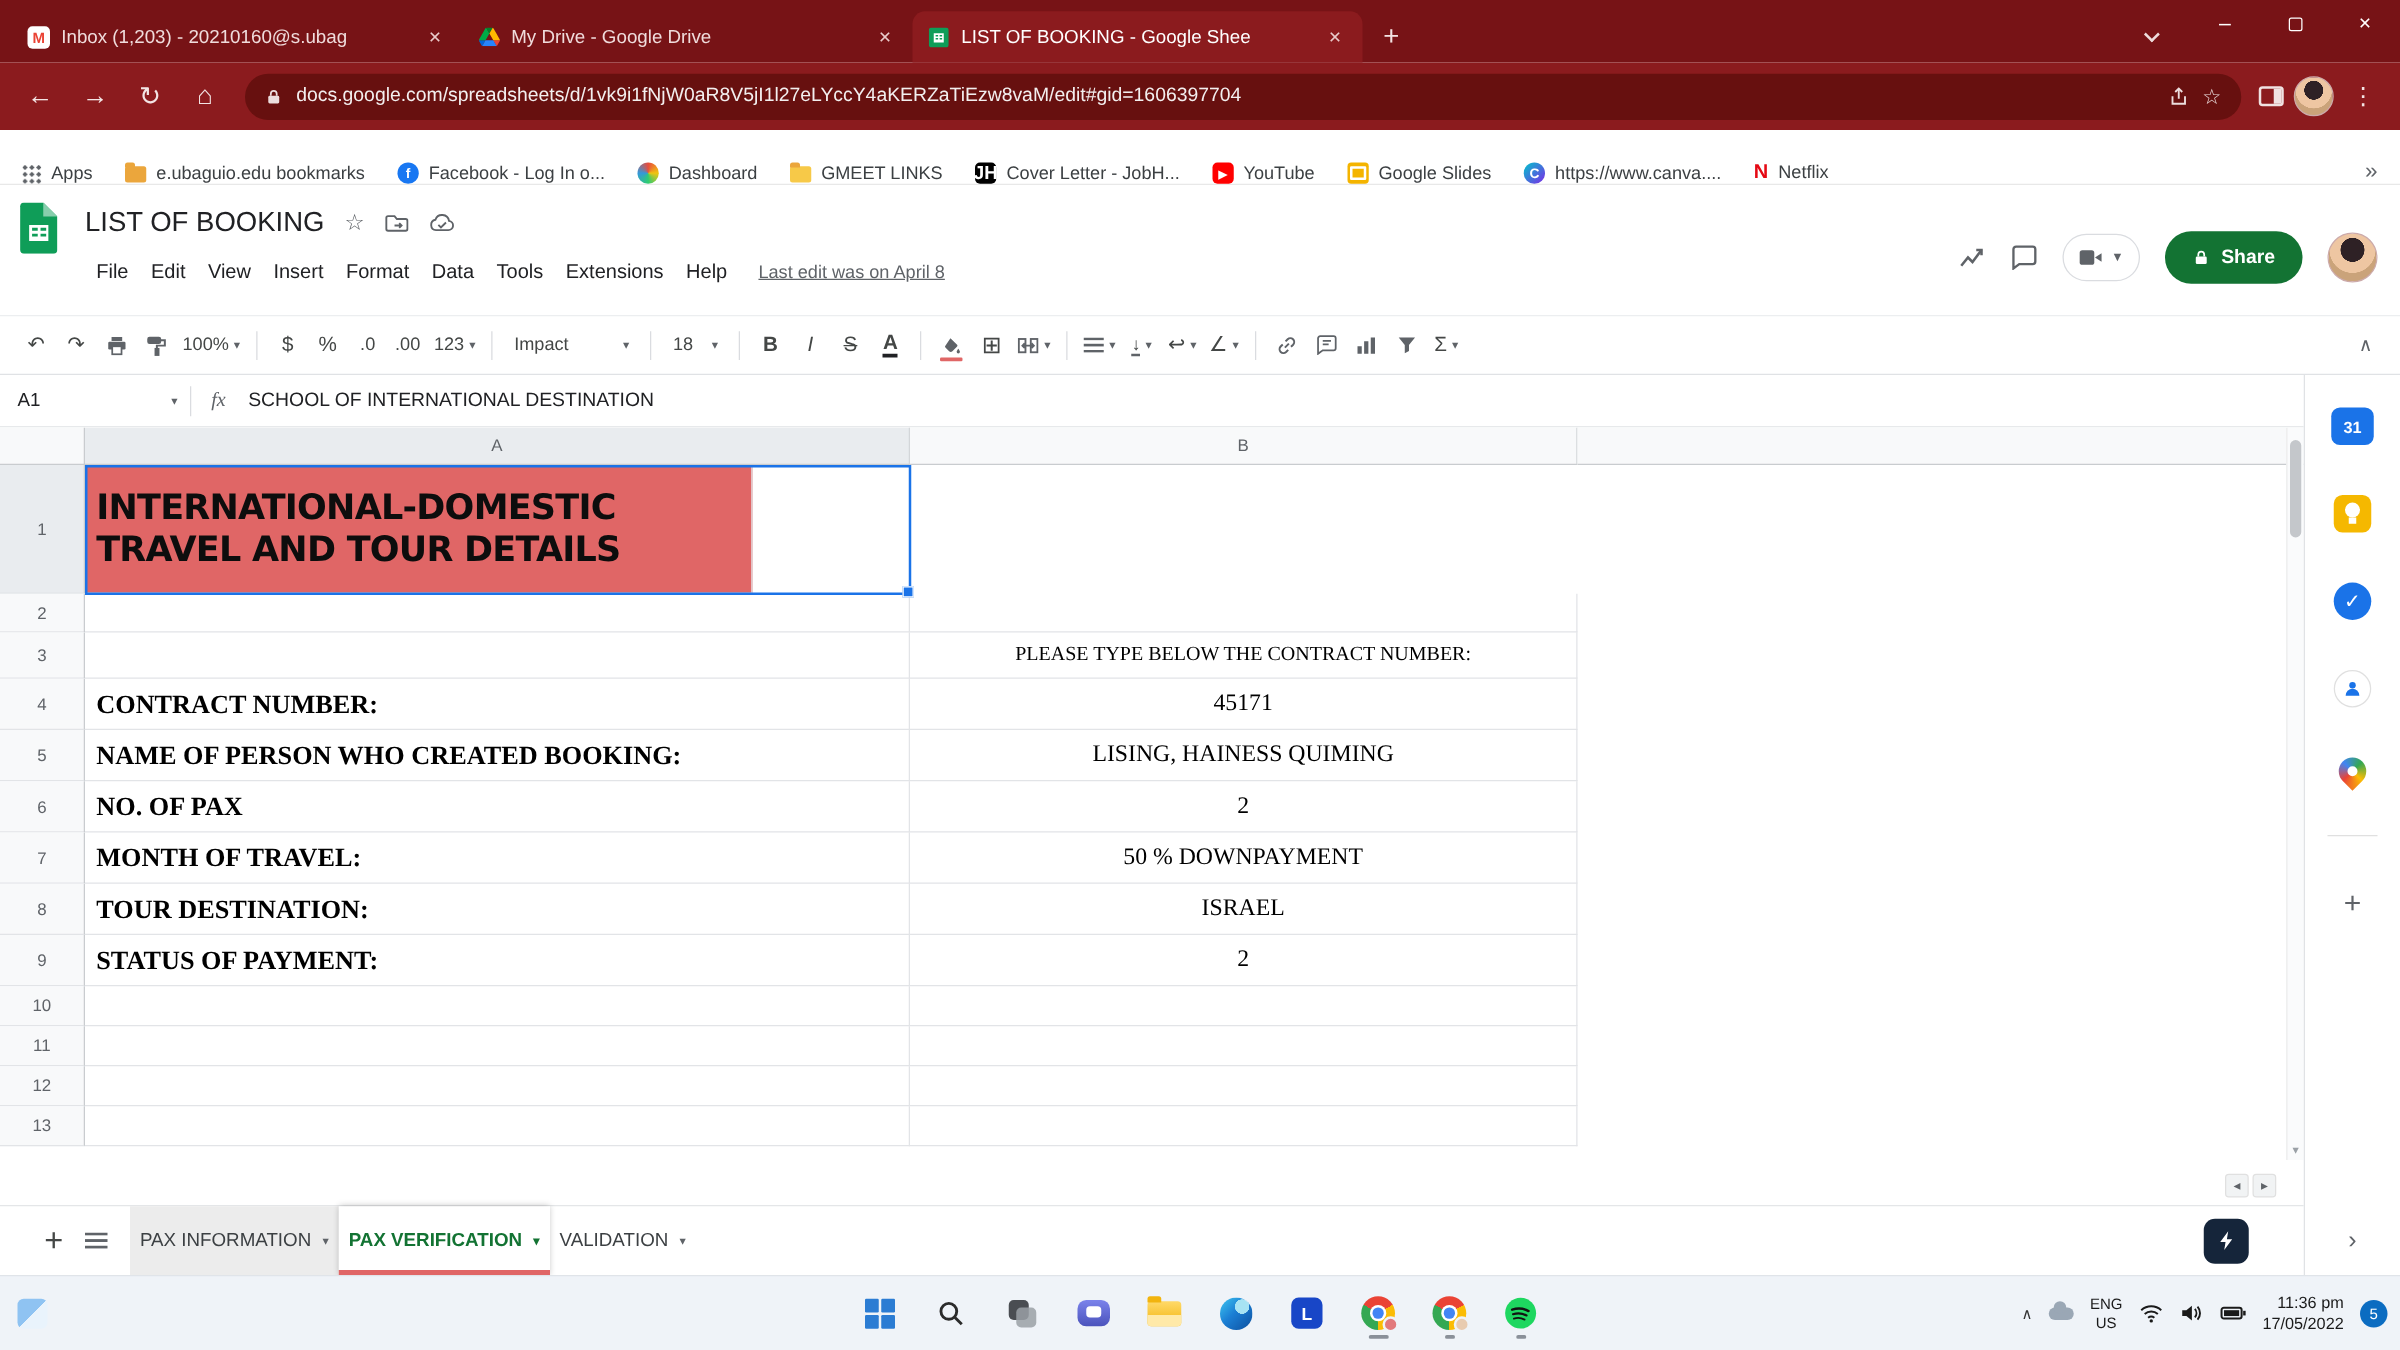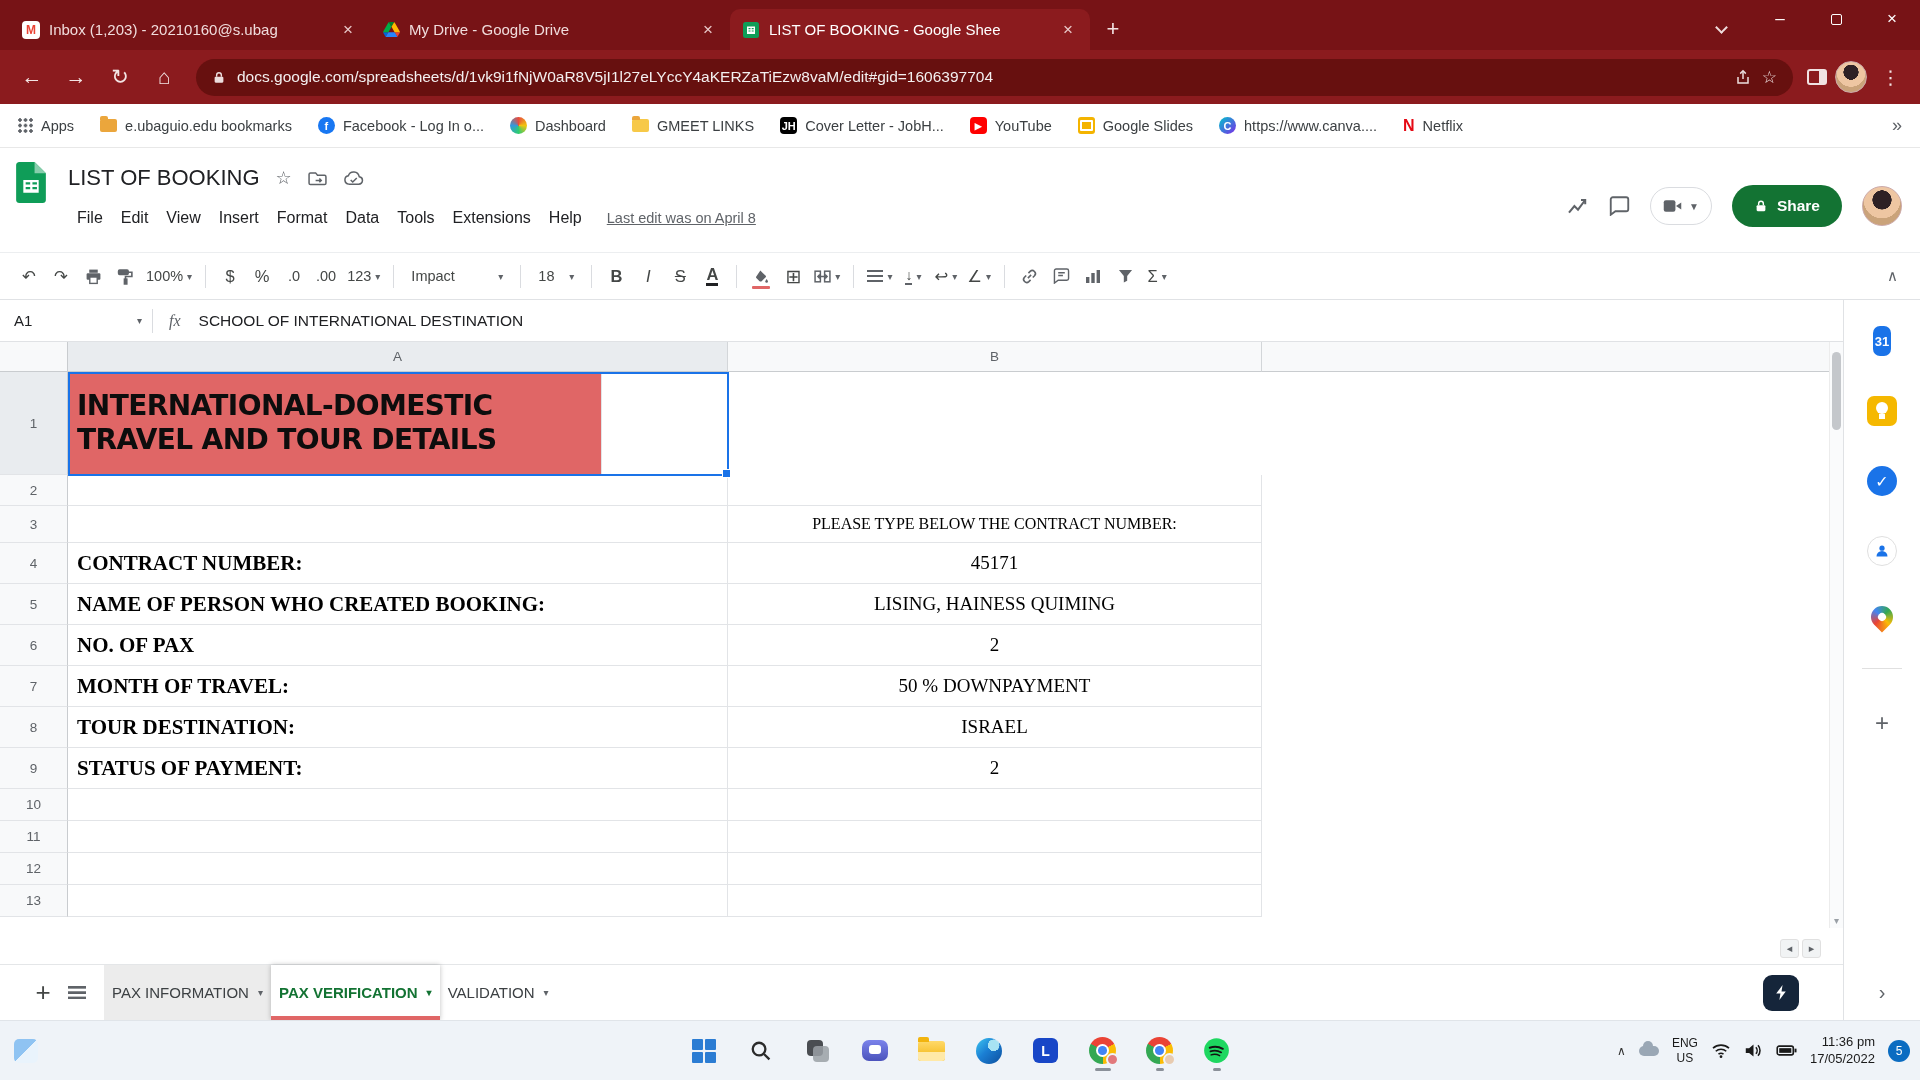--- a/index.html
+++ b/index.html
@@ -26,29 +26,29 @@
   .navbar{height:54px;background:#8b1b1e;display:flex;align-items:center;gap:8px;padding:0 14px;flex:0 0 auto}
   .navbtn{width:36px;height:36px;display:flex;align-items:center;justify-content:center;color:#f3e4e4;font-size:21px;border-radius:50%;flex:0 0 auto}
   .omnibox{flex:1;height:37px;background:#67100f;border-radius:19px;display:flex;align-items:center;gap:11px;padding:0 16px;min-width:0;margin:0 6px}
   .url{flex:1;color:#f3efef;font-size:15.5px;white-space:nowrap;overflow:hidden;min-width:0}
   .sidepanel-btn{width:20px;height:16px;border:2px solid #f0e2e2;border-radius:3px;position:relative}
   .sidepanel-btn::after{content:"";position:absolute;right:0;top:0;bottom:0;width:6px;background:#f0e2e2}
   .avatar{width:32px;height:32px;border-radius:50%;background:radial-gradient(circle at 50% 34%,#2e2125 0 30%,#eec6a2 31% 58%,#caa37a 59% 100%);border:1.5px solid #caa}
   .kebab{color:#f3e4e4;font-size:19px;padding:0 6px}
 
   
-  .bookmarks{height:44px;background:#fff;border-bottom:1px solid #e8e8e8;display:flex;align-items:center;gap:26px;padding:0 18px;flex:0 0 auto;font-size:14.5px;color:#3c4043}
+  .bookmarks{height:44px;background:#fff;border-bottom:1px solid #e8e8e8;display:flex;align-items:flex-end;gap:26px;padding:0 18px;flex:0 0 auto;font-size:14.5px;color:#3c4043}
   .bm{display:flex;align-items:center;gap:8px;white-space:nowrap}
   .bm-ico{width:17px;height:17px;border-radius:4px;display:flex;align-items:center;justify-content:center;font-size:11px;font-weight:bold;flex:0 0 auto}
   .apps-grid{width:15px;height:15px;background-image:radial-gradient(circle,#5f6368 1.6px,transparent 1.8px);background-size:5.5px 5.5px;background-position:center}
   .folder-ico{width:17px;height:13px;background:#eba63c;border-radius:2px;position:relative}
   .folder-ico::before{content:"";position:absolute;top:-3px;left:0;width:8px;height:4px;background:#eba63c;border-radius:2px 2px 0 0}
   .fb{background:#1877f2;color:#fff;border-radius:50%}
   .dash{background:conic-gradient(#e84c3d,#f1c40f,#2ecc71,#3498db,#e84c3d);border-radius:50%}
-  .jh{background:#000000;color:#fff;font-size:11px}
+  .jh{background:#000000;color:#fff;font-size:15px}
   .yt{background:#f00;color:#fff;border-radius:4px;font-size:9px}
   .slides{background:#f4b400;border-radius:3px;position:relative}
   .slides::after{content:"";width:9px;height:7px;border:2px solid #fff;border-radius:1px}
   .canva{background:linear-gradient(135deg,#00c4cc,#7d2ae8);color:#fff;border-radius:50%}
   .nflx{color:#e50914;font-size:16px;font-weight:bold}
   .bm-more{margin-left:auto;color:#5f6368;font-size:18px}
 
   
   .gs-header{height:104px;background:#fff;display:flex;padding:8px 18px 0 16px;flex:0 0 auto}
   .gs-logo{width:52px;padding-top:6px}
@@ -122,21 +122,21 @@
   .stab{height:100%;display:flex;align-items:center;gap:9px;padding:0 8px;font-size:15px;color:#3c4043;position:relative}
   .stab.gray{background:#ececec}
   .stab.active{background:#fff;box-shadow:0 0 5px rgba(0,0,0,.25);color:#137333;font-weight:bold}
   .stab.active::after{content:"";position:absolute;left:0;right:0;bottom:0;height:4px;background:#e06666}
   .stab.active .caret{color:#137333}
   .tabbar-spacer{flex:1}
   .boost-btn{width:36px;height:36px;border-radius:9px;background:#15253a;display:flex;align-items:center;justify-content:center;margin-right:44px}
 
   
   .gside{width:77px;border-left:1px solid #e0e2e5;display:flex;flex-direction:column;align-items:center;padding-top:26px;gap:40px;position:relative;flex:0 0 auto;background:#fff}
-  .gs-cal{width:18px;height:30px;border-radius:7px;background:#1a73e8;color:#fff;font-size:13px;font-weight:bold;display:flex;align-items:center;justify-content:center}
+  .gs-cal{width:34px;height:30px;border-radius:7px;background:#1a73e8;color:#fff;font-size:13px;font-weight:bold;display:flex;align-items:center;justify-content:center}
   .gs-keep{width:30px;height:30px;border-radius:7px;background:#f5b800;position:relative}
   .gs-keep::before{content:"";position:absolute;left:9px;top:6px;width:12px;height:12px;border-radius:50%;background:#fff}
   .gs-keep::after{content:"";position:absolute;left:12px;top:18px;width:6px;height:5px;background:#fff}
   .gs-tasks{width:30px;height:30px;border-radius:50%;background:#1a73e8;color:#fff;display:flex;align-items:center;justify-content:center;font-size:16px}
   .gs-contacts{width:30px;height:30px;border-radius:50%;background:#fff;border:1px solid #e0e0e0;display:flex;align-items:center;justify-content:center}
   .gs-maps{width:22px;height:22px;border-radius:50% 50% 50% 0;transform:rotate(-45deg);background:conic-gradient(#4285f4,#34a853,#fbbc04,#ea4335,#4285f4);position:relative}
   .gs-maps::after{content:"";position:absolute;left:7px;top:7px;width:8px;height:8px;border-radius:50%;background:#fff}
   .gside-div{width:40px;height:1px;background:#e0e0e0}
   .gside-plus{font-size:24px;color:#5f6368}
   .gside-chev{position:absolute;bottom:16px;left:0;right:0;text-align:center;color:#5f6368;font-size:20px}

